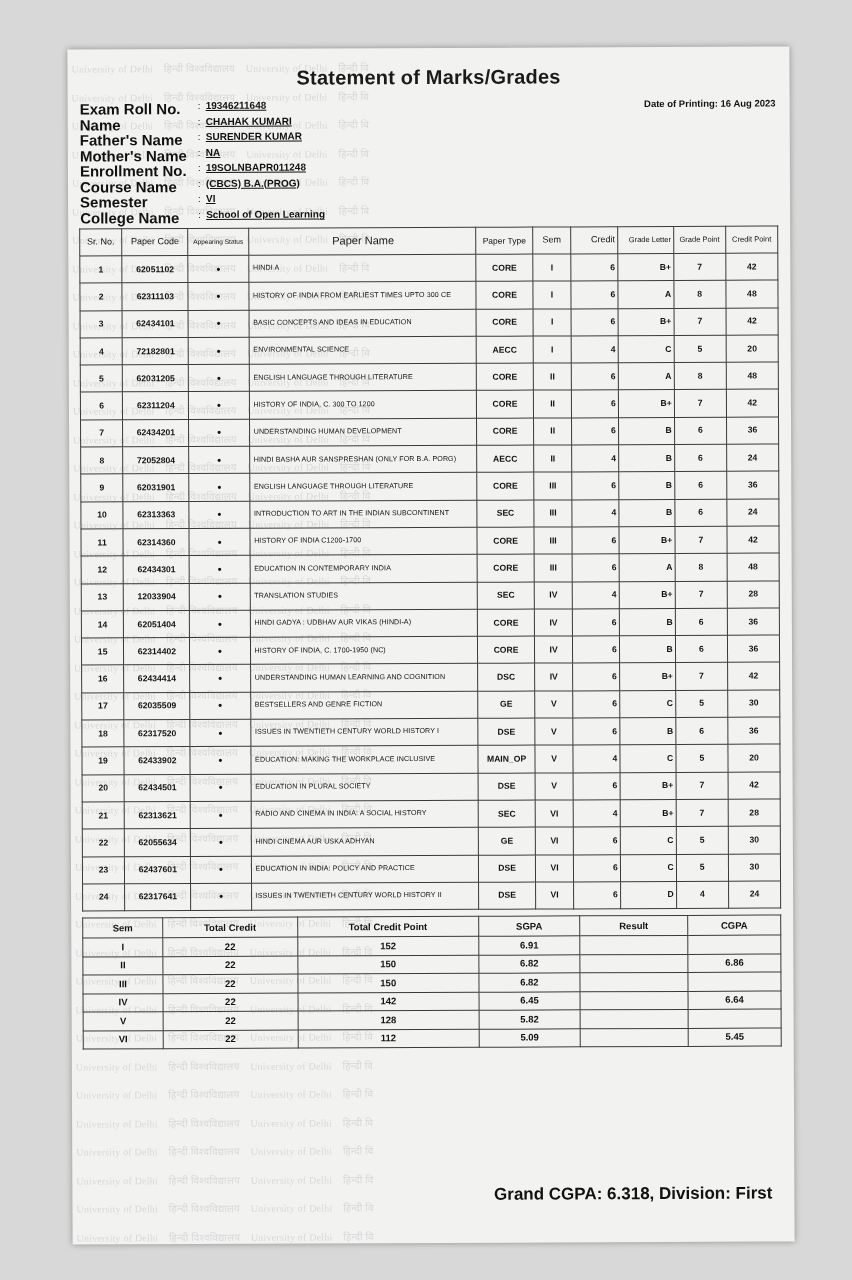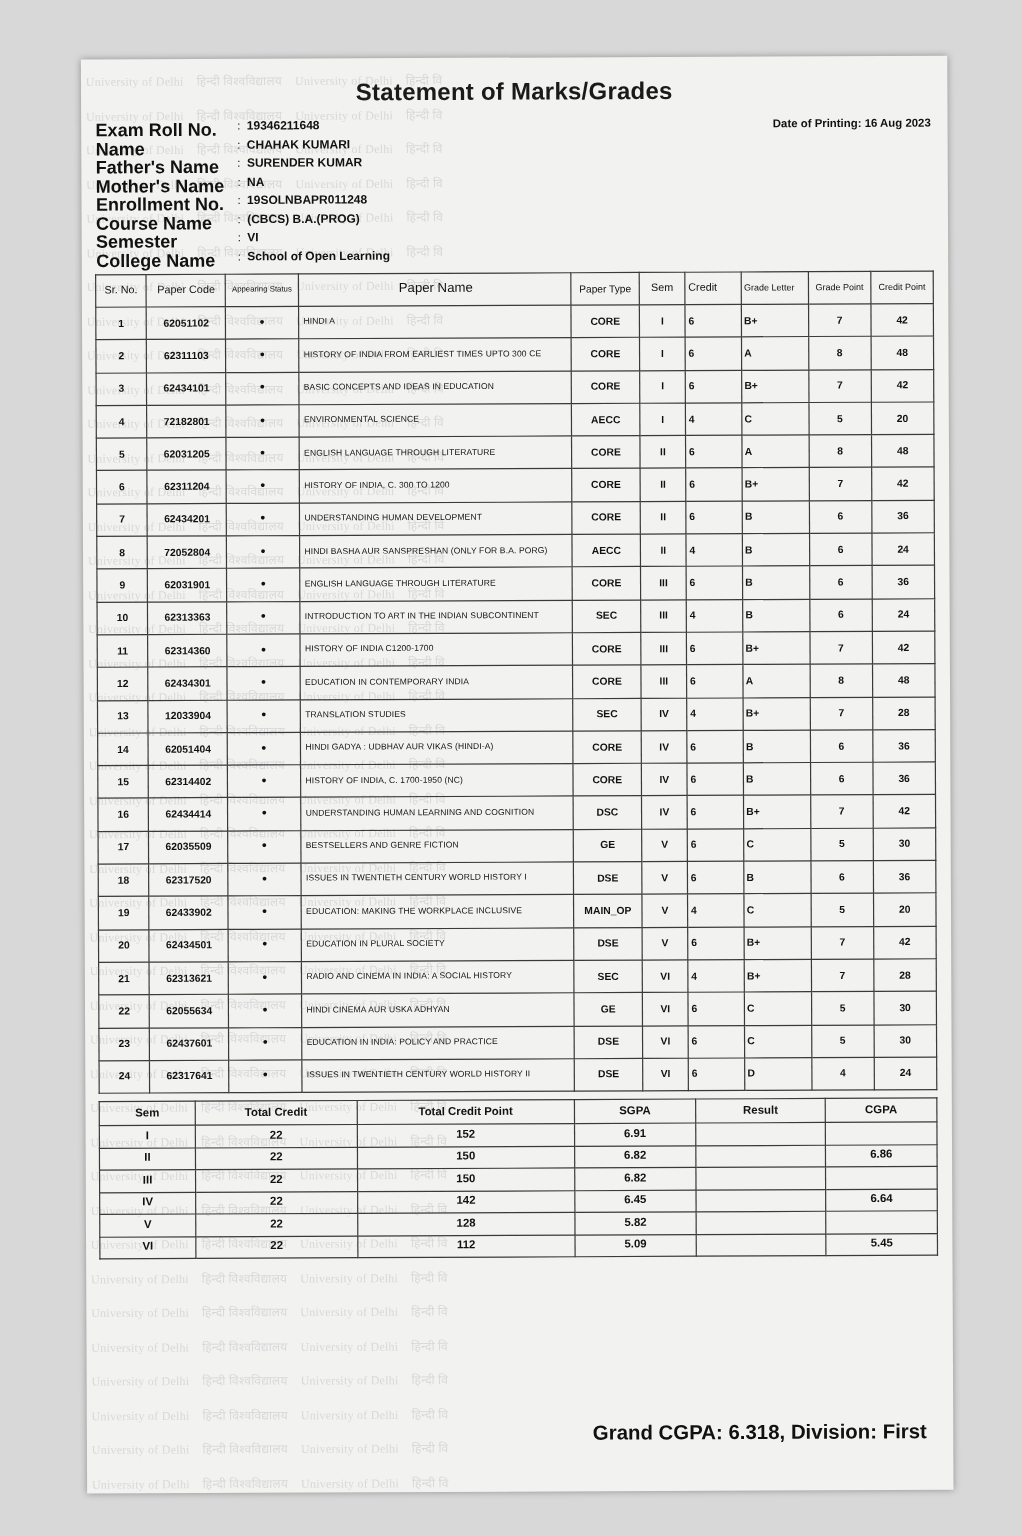--- a/index.html
+++ b/index.html
@@ -44,21 +44,21 @@
   }
   .meta{
     position:relative;
     margin:0 10px 4px 12px;
     font-size:9.5px;
     color:#111;
   }
   .meta-row{display:flex;align-items:flex-start;height:15.5px;}
   .meta-label{width:118px;font-weight:bold;font-size:15px;}
   .meta-colon{width:8px;}
-  .meta-val{font-size:10px;font-weight:bold;}
+  .meta-val{font-size:10px;font-weight:bold;text-decoration:underline;}
   .print-date{
     position:absolute;right:4px;top:0;
     font-size:9.5px;font-weight:bold;color:#111;padding-left:47px;
   }
   table{
     border-collapse:collapse;
     width:699px;
     margin:4px 0 0 11px;
     font-size:8.5px;
     color:#111;
@@ -71,22 +71,22 @@
   thead th{
     font-size:9px;font-weight:normal;text-align:center;vertical-align:middle;
     height:24px;
   }
   .c-sr{width:38px;text-align:center;}
   .c-code{width:62px;text-align:center;}
   .c-app{width:56px;text-align:center;}
   .c-name{width:226px;text-align:left;padding-left:4px;font-size:7.2px;}
   .c-type{width:52px;text-align:center;}
   .c-sem{width:34px;text-align:center;}
-  .c-credit{width:42px;text-align:left;}
-  .c-gl{width:52px;text-align:left;}
+  .c-credit{width:42px;text-align:right;}
+  .c-gl{width:52px;text-align:right;}
   .c-gp{width:48px;text-align:center;}
   .c-cp{width:48px;text-align:center;}
   tbody td{height:24.3px;font-size:8.6px;font-weight:bold;}
   tbody td.c-name{font-weight:normal;font-size:7.1px;letter-spacing:.1px;}
   .dot{font-size:11px;line-height:1;}
   
   .summary{
     width:699px;margin:6px 0 0 11px;border-collapse:collapse;font-size:9px;color:#111;
   }
   .summary td,.summary th{border:1px solid #3a3a3a;padding:1px 2px;text-align:center;}

